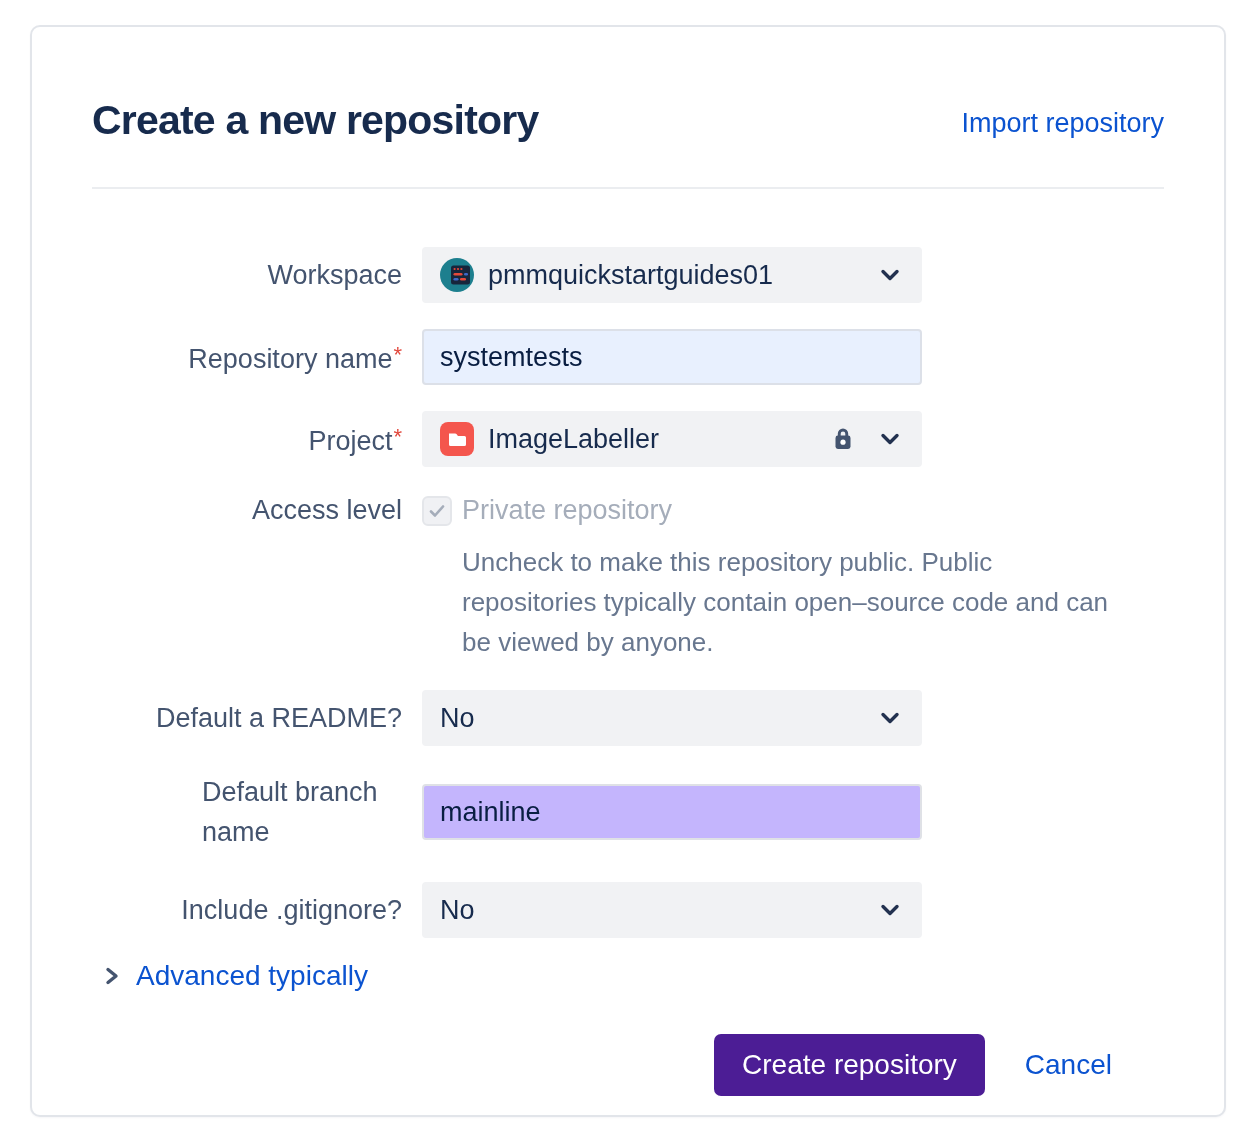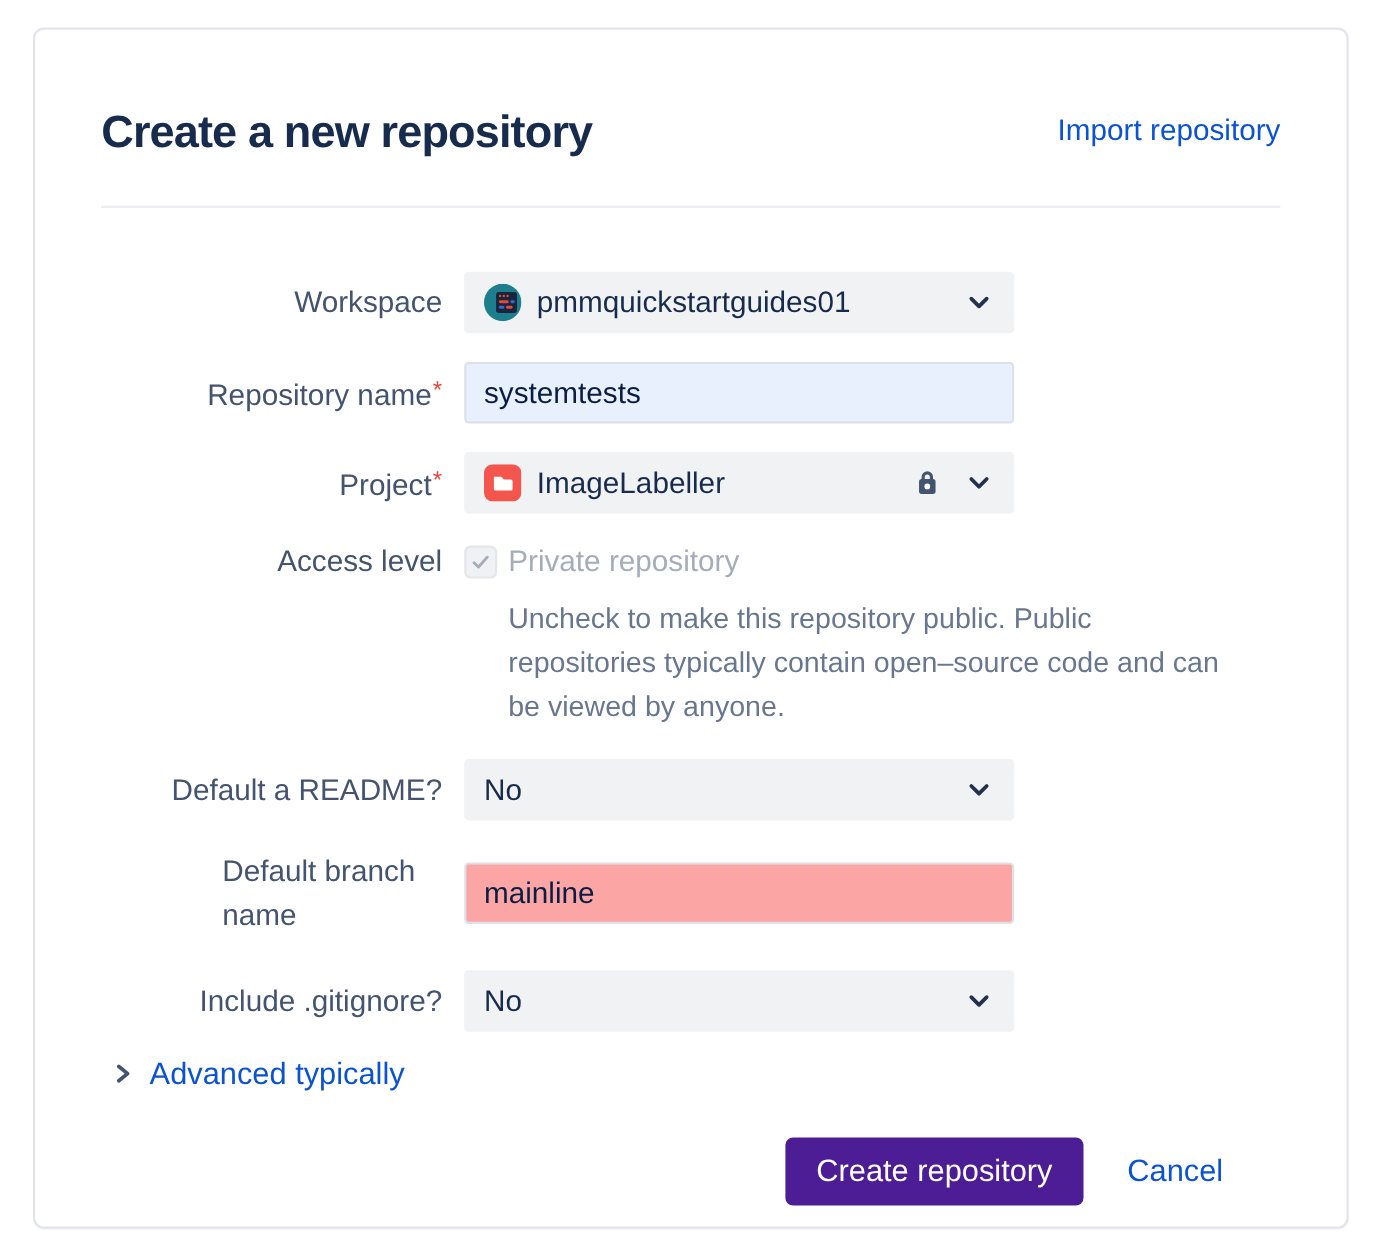--- a/index.html
+++ b/index.html
@@ -9,21 +9,21 @@
   .card {
     position: absolute; left: 30px; top: 25px;
     width: 1196px; height: 1092px;
     background: #ffffff;
     border: 2px solid #E2E5EA;
     border-radius: 10px;
     padding: 68px 60px 0 60px;
     box-shadow: 0 1px 2px rgba(9,30,66,0.04);
   }
 
-  .header { display: flex; justify-content: space-between; align-items: center; gap: 32px; }
+  .header { display: flex; justify-content: space-between; align-items: flex-end; gap: 32px; }
   .page-title {
     font-size: 41px; font-weight: 700; color: #172B4D;
     letter-spacing: -0.8px; line-height: 50px;
   }
   .import-link {
     font-size: 27px; color: #0B53D0; text-decoration: none;
     line-height: 36px; margin-bottom: 4px; cursor: pointer;
   }
 
   .divider { height: 2px; background: #EBEDF0; margin-top: 42px; border: none; }
@@ -45,21 +45,21 @@
   }
   .select .value {
     font-size: 27px; color: #172B4D; flex: 1 1 auto;
     white-space: nowrap; overflow: hidden;
   }
   .select .icon { margin-right: 14px; display: flex; align-items: center; }
   .chev { flex: 0 0 auto; margin-left: 10px; display: flex; align-items: center; }
 
   .text-input {
     height: 56px; width: 500px; border: 2px solid #DFE1E6; border-radius: 4px;
-    background: #fca5a5; font-family: "Liberation Sans", sans-serif;
+    background: #c4b5fd; font-family: "Liberation Sans", sans-serif;
     font-size: 27px; color: #091E42; padding: 0 16px; outline: none;
   }
   .text-input.autofill { background: #E8F0FE; border-color: #DCE0E8; }
 
   .row-access { align-items: flex-start; margin-bottom: 28px; }
   .row-access .row-field { width: 710px; flex: 0 0 710px; padding-top: 2px; }
   .checkbox-line { display: flex; align-items: center; }
   .checkbox {
     width: 30px; height: 30px; border-radius: 6px; background: #F0F1F4;
     border: 2px solid #E4E6EA; display: flex; align-items: center; justify-content: center;

